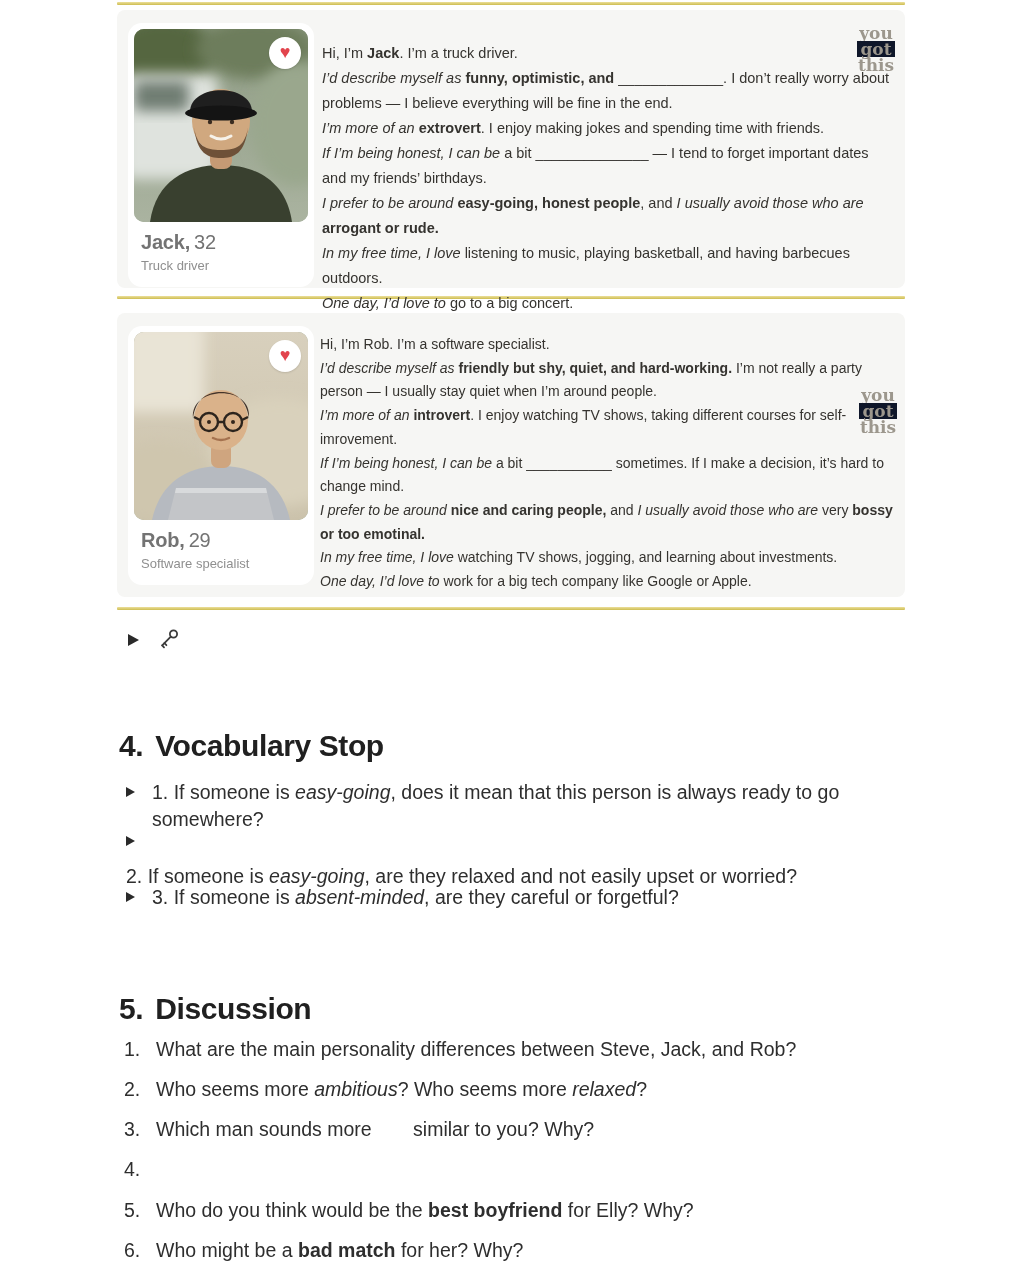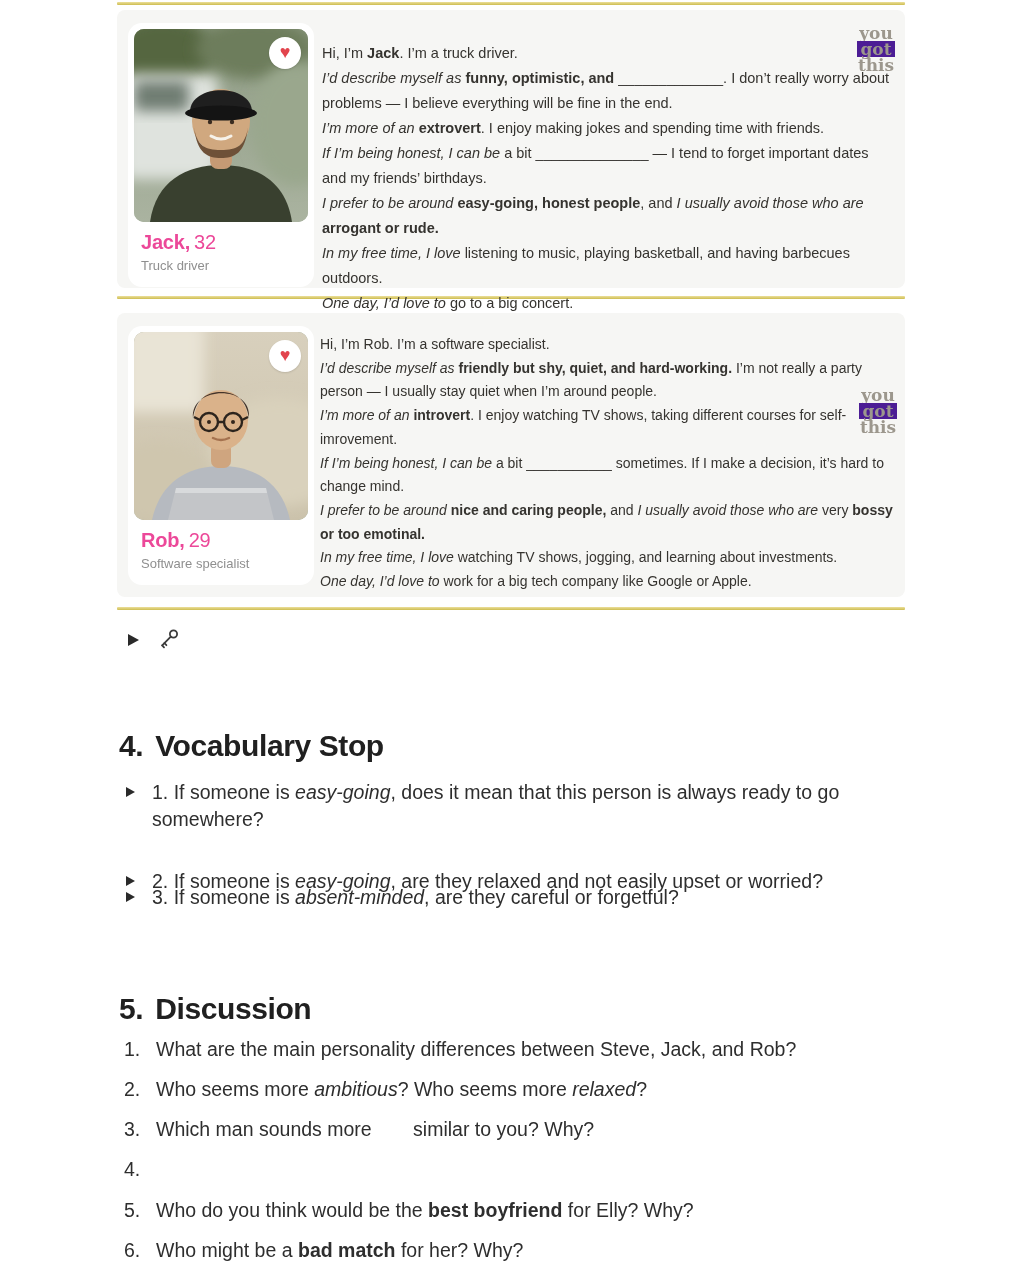--- a/index.html
+++ b/index.html
@@ -16,52 +16,52 @@
   .photo-card{position:absolute;left:11px;top:13px;width:186px;background:#ffffff;
     border-radius:14px;padding:6px;box-sizing:border-box;}
   .photo-frame{position:relative;width:174px;border-radius:10px;overflow:hidden;background:#9aa792;}
   .photo-frame.jack{height:193px;}
   .photo-frame.rob{height:188px;}
   .heart-btn{position:absolute;right:7px;top:8px;width:32px;height:32px;border-radius:50%;
     background:#ffffff;display:flex;align-items:center;justify-content:center;
     box-shadow:0 1px 2px rgba(0,0,0,.12);}
   .heart-btn span{color:#e2444d;font-size:18px;line-height:1;transform:translateY(-1px);}
   .caption{padding:9px 7px 8px;}
-  .caption .name{font-size:20px;font-weight:700;color:#ec4899;letter-spacing:-.2px;}
+  .caption .name{font-size:20px;font-weight:700;color:#737373;letter-spacing:-.2px;}
   .caption .name .age{font-weight:400;margin-left:4px;}
   .caption .sub{font-size:13px;color:#8f8f8f;margin-top:4px;}
 
   .profile-text{position:absolute;}
   .profile-text p{margin:0;}
   #jack-text{left:205px;top:31px;width:568px;font-size:14.5px;line-height:25px;}
   #rob-text{left:203px;top:20px;width:582px;font-size:14px;line-height:23.7px;}
 
   .watermark{position:absolute;width:48px;text-align:center;
     font-family:"DejaVu Serif",serif;font-weight:700;font-size:17px;line-height:16px;color:#9c978d;}
   .watermark span{display:block;}
-  .watermark .wm-got{background:#4c1d95;display:inline-block;padding:0 3px;margin:0 auto;}
+  .watermark .wm-got{background:#0f172a;display:inline-block;padding:0 3px;margin:0 auto;}
   #wm-jack{left:735px;top:15px;}
   #wm-rob{left:737px;top:74px;}
 
   .tri{width:0;height:0;border-top:5.5px solid transparent;border-bottom:5.5px solid transparent;
     border-left:9px solid #2a2a2a;flex:none;}
   .key-row{position:absolute;left:128px;top:627px;display:flex;align-items:center;gap:16px;cursor:pointer;}
   .key-row .tri{border-left-width:11px;border-top-width:6.5px;border-bottom-width:6.5px;}
 
   .heading{position:absolute;left:119px;margin:0;display:flex;gap:12px;
     font-size:30px;line-height:36px;font-weight:700;color:#202020;letter-spacing:-.4px;}
   #vocab-heading{top:728px;}
   #disc-heading{top:991px;}
 
   .toggle-item{position:absolute;left:126px;width:740px;display:flex;gap:17px;
     font-size:19.5px;line-height:27px;color:#2e2e2e;cursor:pointer;}
   .toggle-item .tri{margin-top:8px;}
   .toggle-item .t-text{width:712px;}
   #vocab-1{top:779px;}
-  #vocab-2{top:868px;}
+  #vocab-2{top:828px;flex-direction:column;}
   #vocab-3{top:884px;}
 
   .num-item{position:absolute;left:124px;width:760px;display:flex;
     font-size:19.5px;line-height:24px;color:#2e2e2e;}
   .num-item .num{flex:none;width:23px;margin-right:9px;}
   #disc-1{top:1037px;} #disc-2{top:1077px;} #disc-3{top:1117px;}
   #disc-4{top:1157px;} #disc-5{top:1198px;} #disc-6{top:1238px;}
 </style>
 </head>
 <body>

